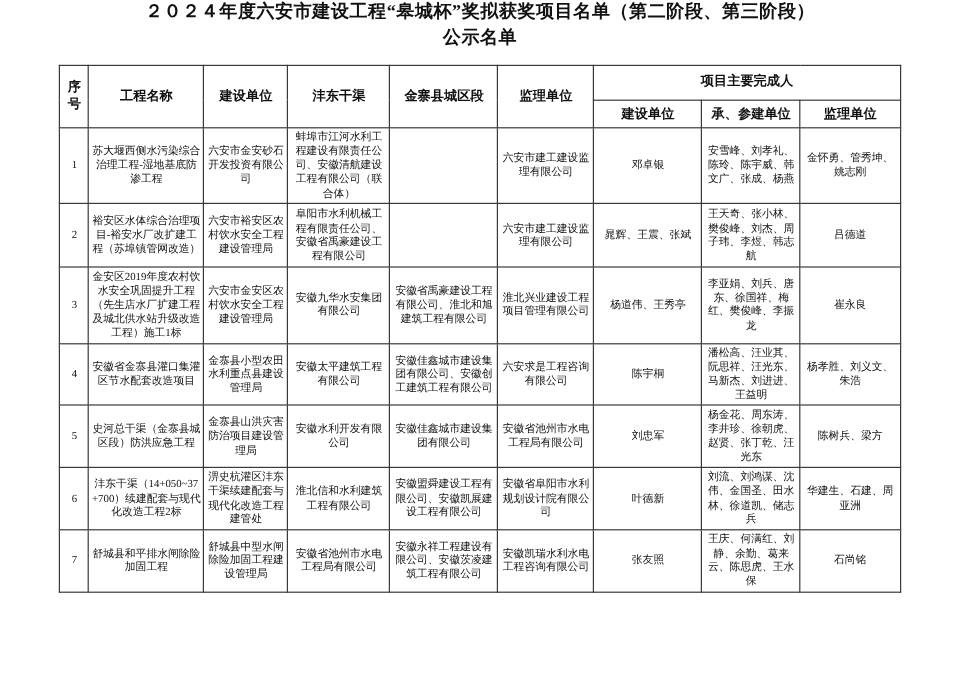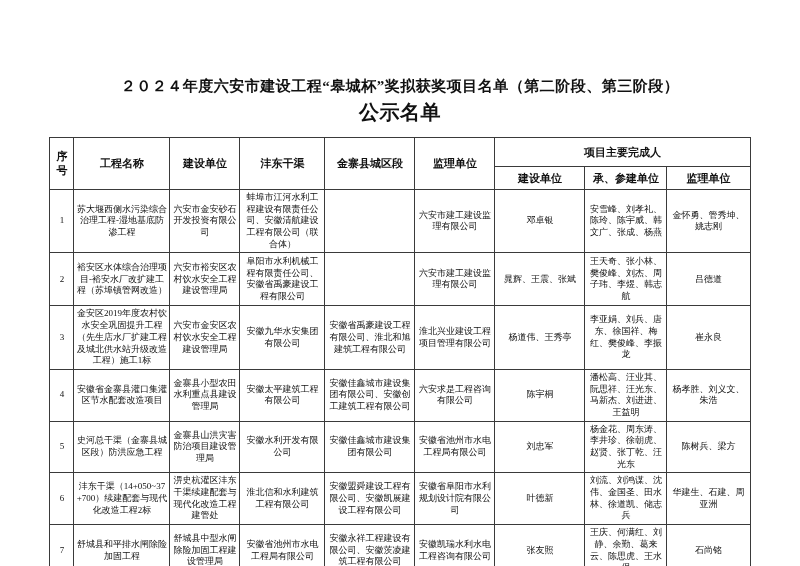--- a/index.html
+++ b/index.html
@@ -11,32 +11,31 @@
     width: 800px;
     height: 566px;
     overflow: hidden;
     font-family: "Liberation Serif", "DejaVu Serif", serif;
     color: #111;
   }
   .page {
     width: 800px;
     height: 490px;
     box-sizing: border-box;
-    padding-top: 76px;
   }
   .title {
     text-align: center;
     font-weight: bold;
     font-size: 15px;
     line-height: 1.45;
     letter-spacing: 0.5px;
     margin: 0 40px;
   }
   .title .line2 {
-    font-size: 20px;
+    font-size: 15px;
   }
   table.award {
     margin: 10px auto 0 auto;
     width: 700px;
     border-collapse: collapse;
     table-layout: fixed;
   }
   table.award th, table.award td {
     border: 1px solid #3a3a3a;
     font-size: 9px;

